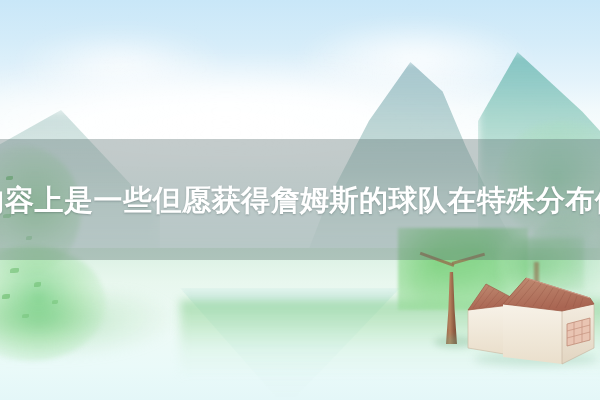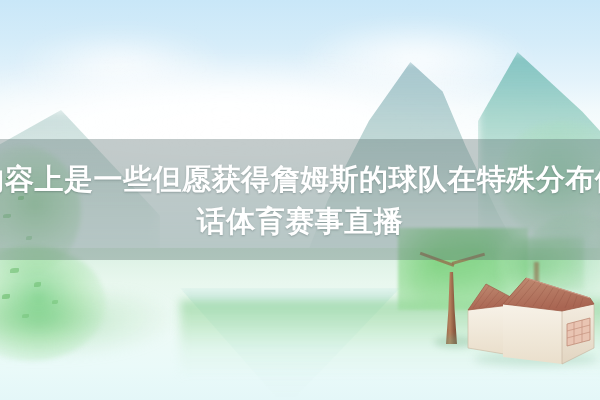--- a/index.html
+++ b/index.html
@@ -426,16 +426,15 @@
         <path d="M101 64 L124 58" stroke="#bf8a76" stroke-width="0.6"></path>
         <path d="M108 48 L108 70" stroke="#bf8a76" stroke-width="0.6"></path>
         <path d="M116 46 L116 68" stroke="#bf8a76" stroke-width="0.6"></path>
       </g>
     </svg>
   </div>
 
   <div class="text-band"></div>
   <div class="caption">
     <div class="caption-line">内容上是一些但愿获得詹姆斯的球队在特殊分布假</div>
-    <div class="caption-line">话体育赛事直播</div>
   </div>
 
 </div>
 
 </body></html>

